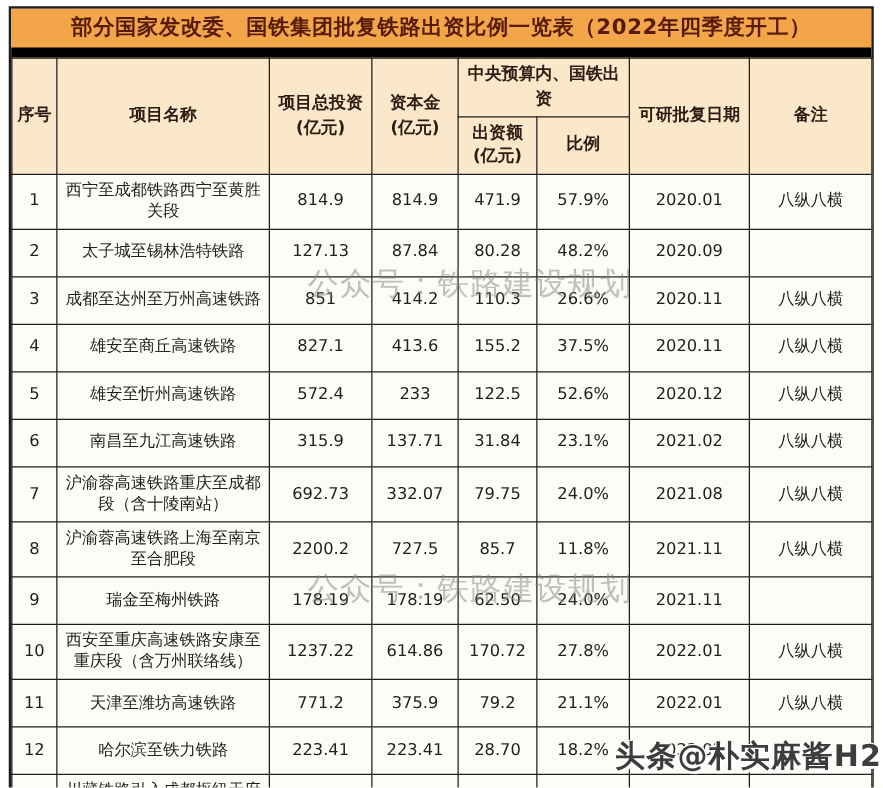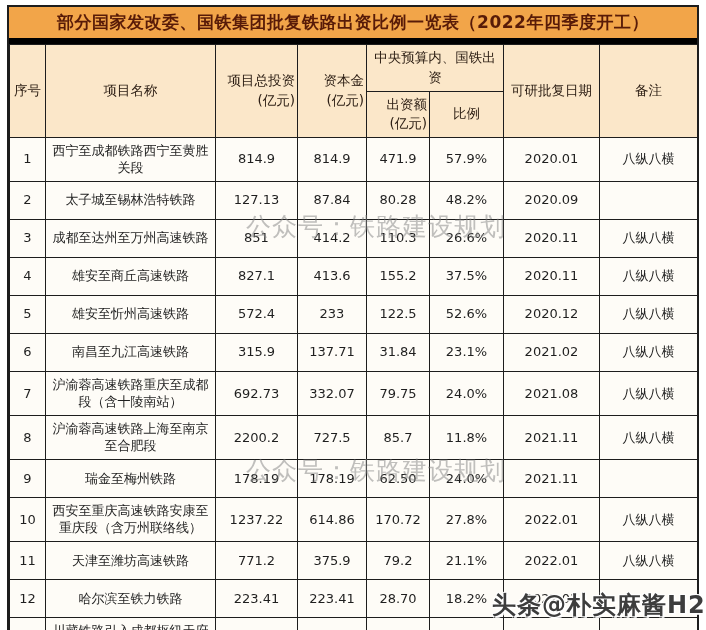--- a/index.html
+++ b/index.html
@@ -24,51 +24,51 @@
   }
   .title-bar {
     background: #F2A549;
     color: #581B08;
     font-weight: bold;
     font-size: 17px;
     line-height: 1.2;
     text-align: center;
     padding: 5px 2px 6px;
     letter-spacing: 0.5px;
-    border-bottom: 6px solid #000000;
+    border-bottom: 8px solid #000000;
   }
   table {
     border-collapse: collapse;
     width: 100%;
     table-layout: fixed;
   }
   th, td {
     border: 1.5px solid #1d1d1d;
     text-align: center;
     vertical-align: middle;
   }
   th {
     background: #FBE7C9;
     color: #2A1C12;
     font-size: 13.5px;
-    font-weight: 400;
+    font-weight: 700;
     padding: 3px 2px;
     line-height: 1.45;
   }
   td {
     background: #FEFCF7;
     color: #1f1f1f;
     font-size: 13px;
     padding: 4px 2px;
     line-height: 1.35;
   }
   tbody tr { height: 38px; }
   thead tr.group-row { height: 30px; }
   thead tr.sub-row { height: 43px; }
-  .pre { white-space: pre-line; text-align: right; }
+  .pre { white-space: pre-line; }
   .wm {
     position: absolute;
     white-space: nowrap;
     pointer-events: none;
     user-select: none;
   }
   .wm-gray {
     color: rgba(130,130,130,0.5);
     font-size: 25px;
     letter-spacing: 1px;

